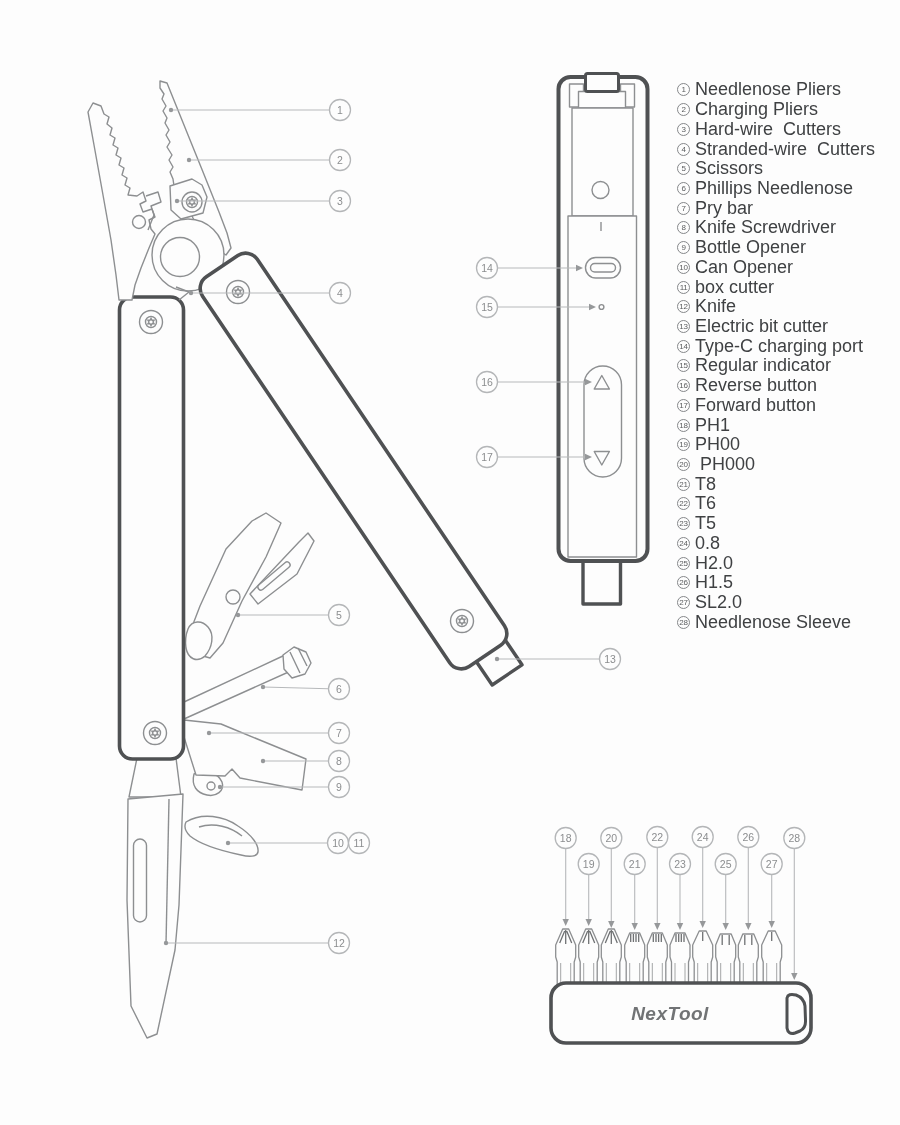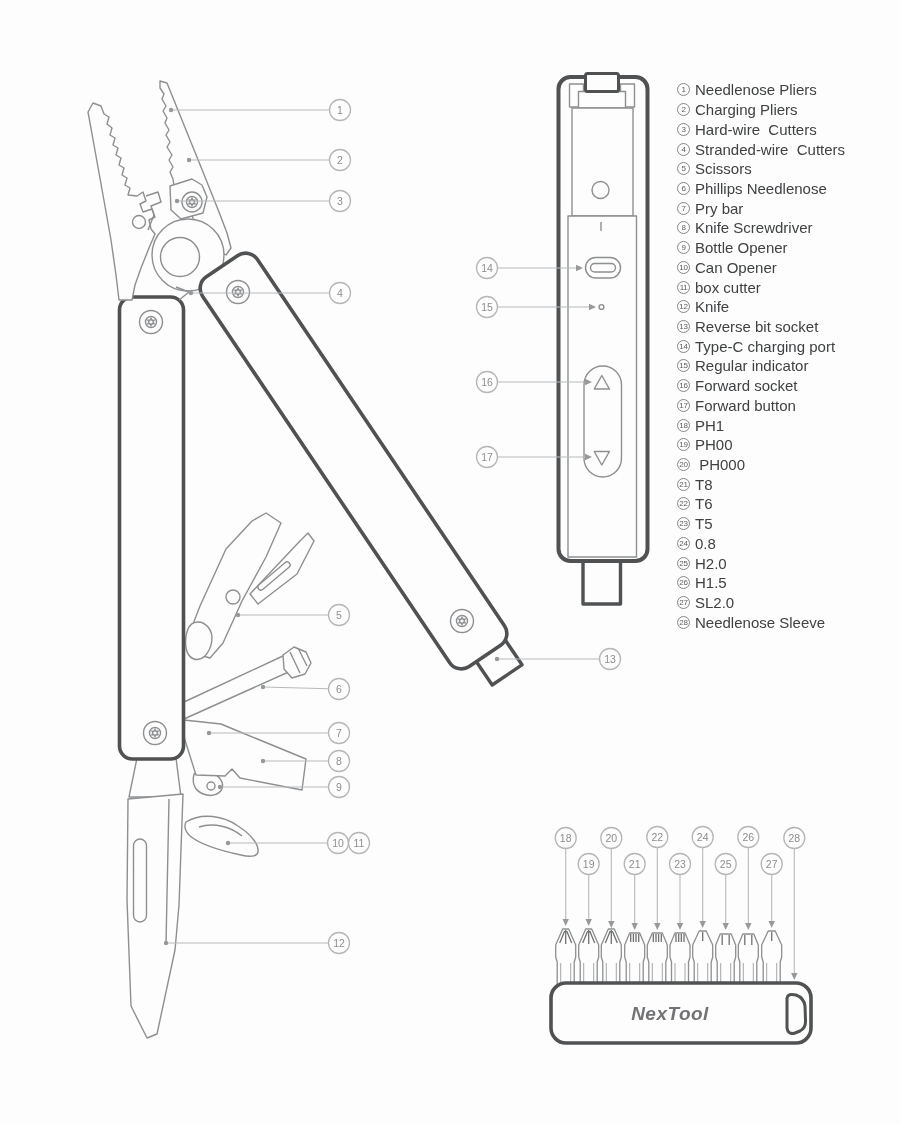--- a/index.html
+++ b/index.html
@@ -5,21 +5,21 @@
   html,body{margin:0;padding:0;background:#fdfdfd;}
   .stage{position:relative;width:900px;height:1125px;background:#fdfdfd;
          font-family:"Liberation Sans",sans-serif;overflow:hidden;}
   .stage svg{position:absolute;left:0;top:0;}
   .legend{position:absolute;left:677px;top:80px;}
   .legend-row{display:flex;align-items:center;height:19.72px;}
   .legend-num{flex:0 0 13px;width:13px;height:13px;box-sizing:border-box;
               border:1px solid #85878a;border-radius:50%;
               font-size:8px;line-height:11.5px;text-align:center;
               color:#5a5c5e;letter-spacing:-0.3px;}
-  .legend-label{margin-left:5px;font-size:15px;color:#3f4143;white-space:pre;}
+  .legend-label{margin-left:5px;font-size:18px;color:#3f4143;white-space:pre;}
   .callout-num{font-size:10.5px;fill:#8b8d8f;}
   .logo-text{font-size:19px;font-style:italic;font-weight:bold;
              letter-spacing:0.5px;fill:#717375;}
 </style>
 </head>
 <body>
 
 <div class="stage">
 <svg id="diagram" width="900" height="1125" viewBox="0 0 900 1125">
 
@@ -414,33 +414,33 @@
       <div class="legend-row">
         <span class="legend-num">11</span>
         <span class="legend-label">box cutter</span>
       </div>
       <div class="legend-row">
         <span class="legend-num">12</span>
         <span class="legend-label">Knife</span>
       </div>
       <div class="legend-row">
         <span class="legend-num">13</span>
-        <span class="legend-label">Reverse bit socket</span>
+        <span class="legend-label">Electric bit cutter</span>
       </div>
       <div class="legend-row">
         <span class="legend-num">14</span>
         <span class="legend-label">Type-C charging port</span>
       </div>
       <div class="legend-row">
         <span class="legend-num">15</span>
         <span class="legend-label">Regular indicator</span>
       </div>
       <div class="legend-row">
         <span class="legend-num">16</span>
-        <span class="legend-label">Forward socket</span>
+        <span class="legend-label">Reverse button</span>
       </div>
       <div class="legend-row">
         <span class="legend-num">17</span>
         <span class="legend-label">Forward button</span>
       </div>
       <div class="legend-row">
         <span class="legend-num">18</span>
         <span class="legend-label">PH1</span>
       </div>
       <div class="legend-row">

